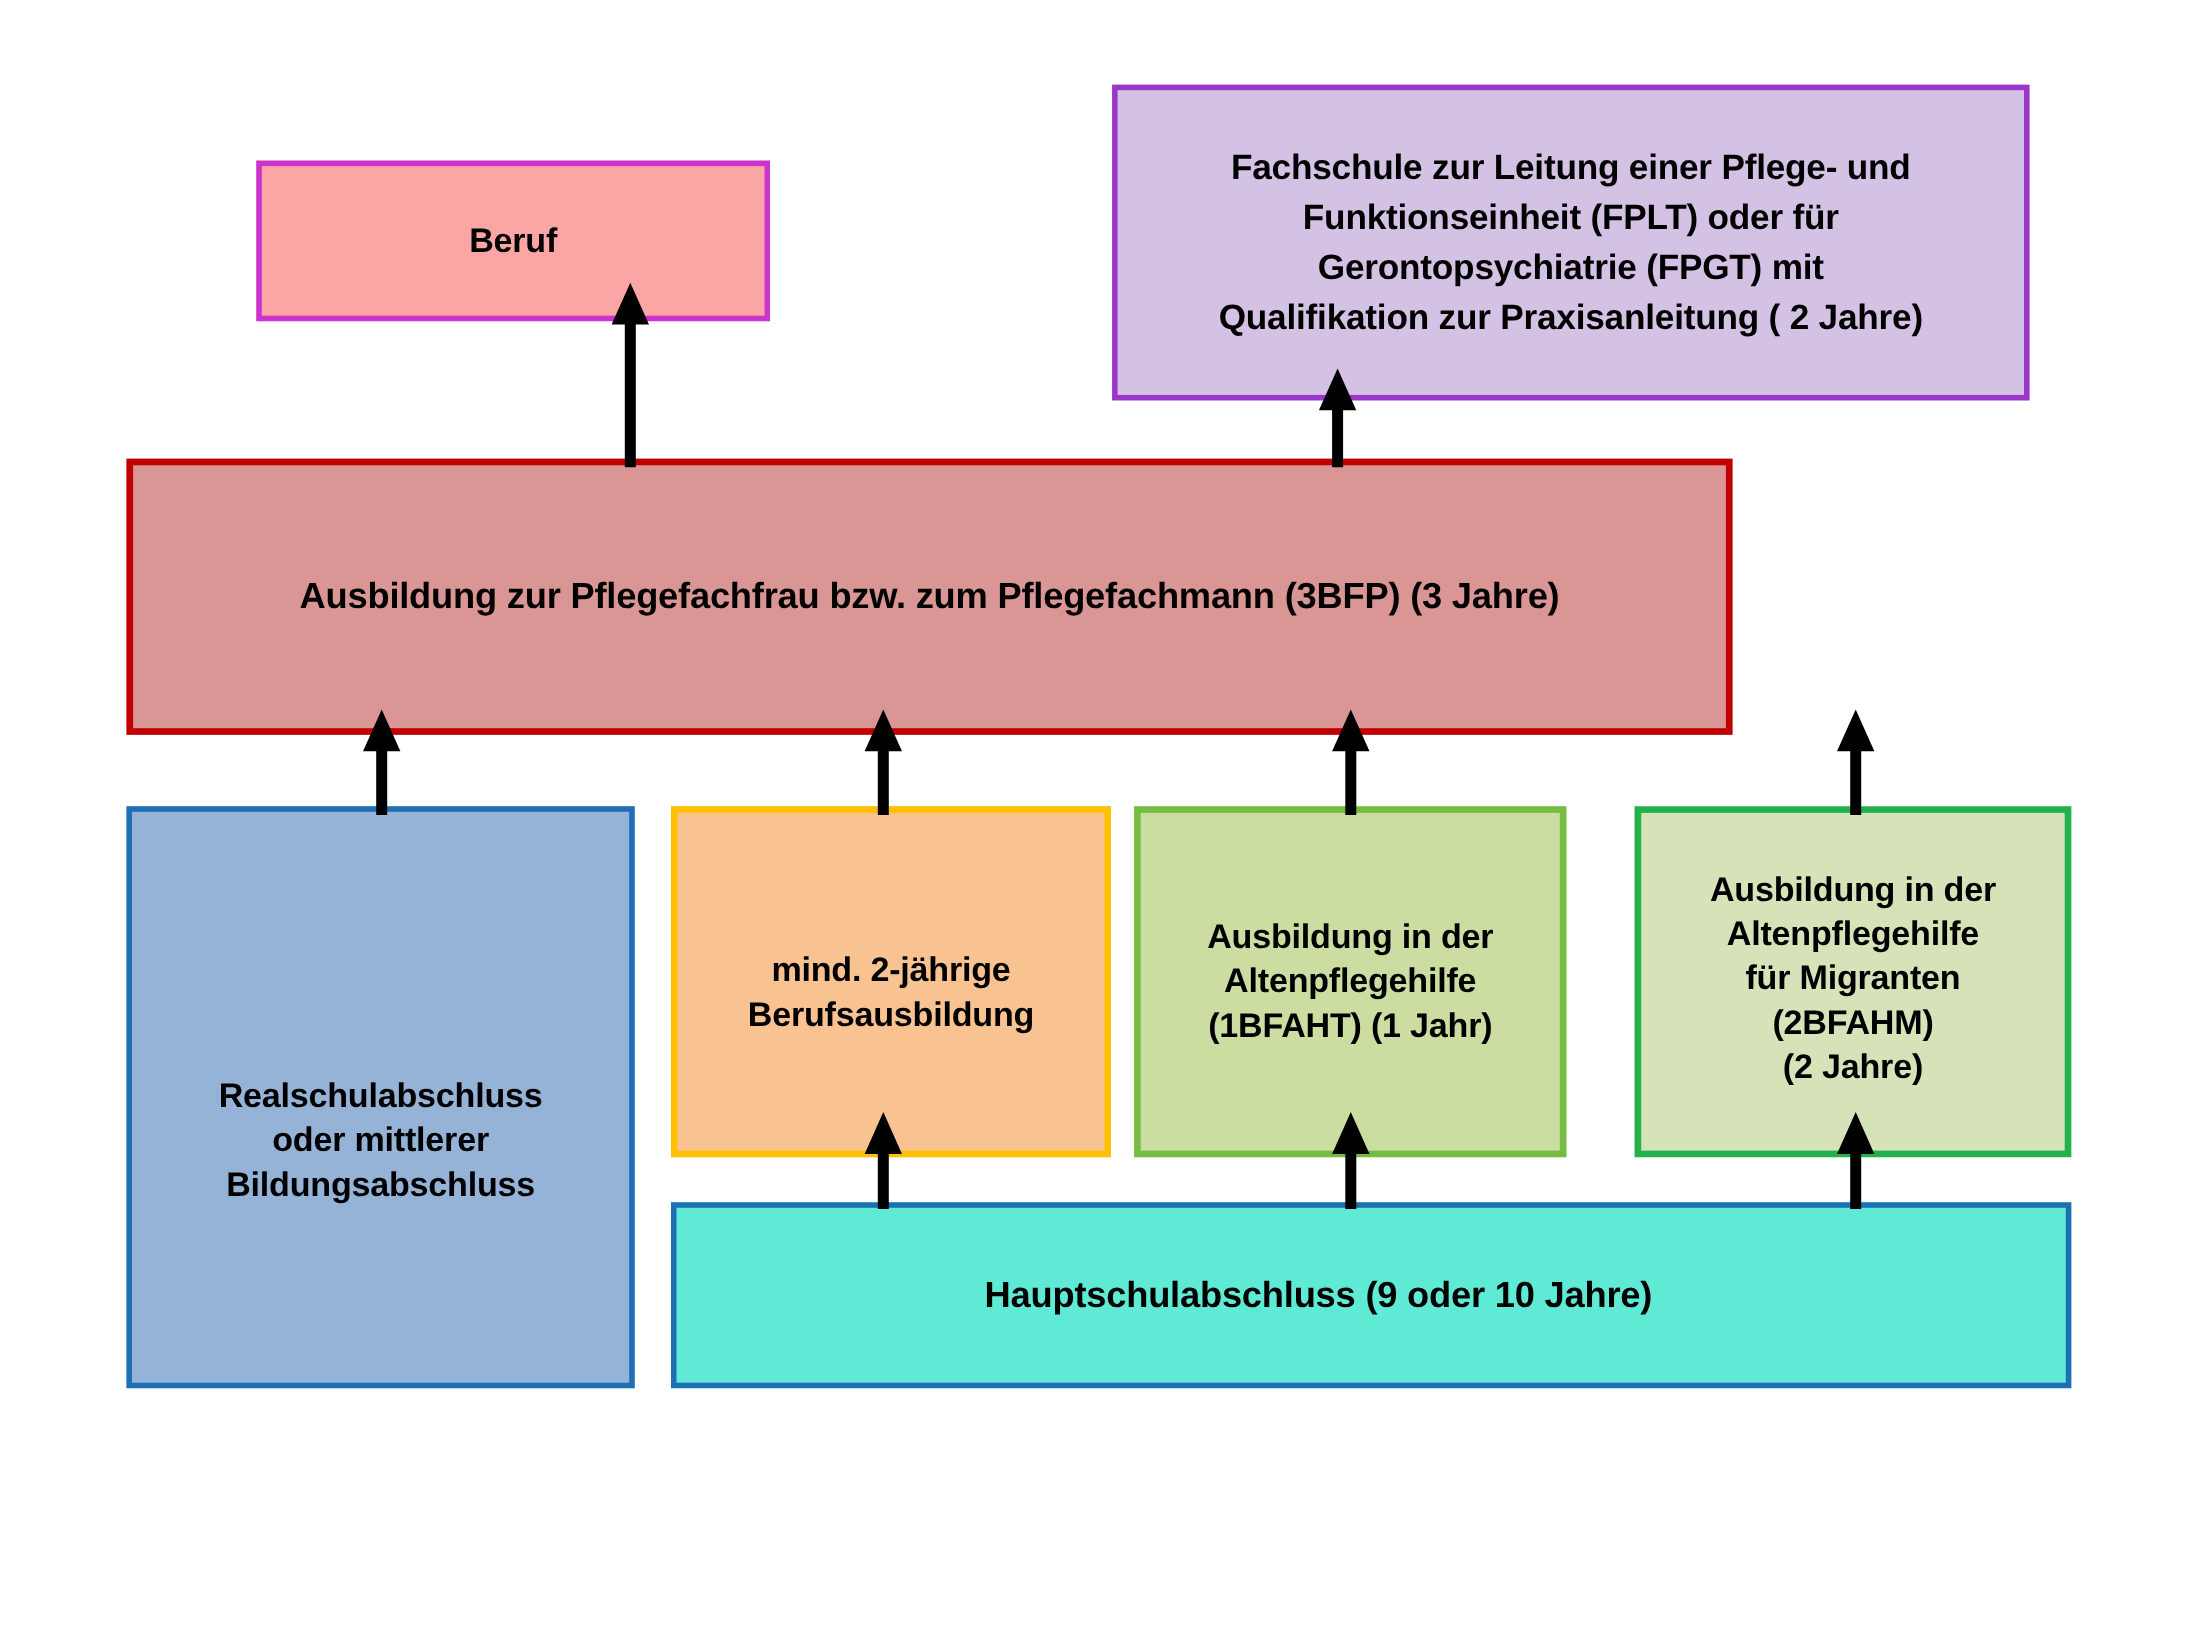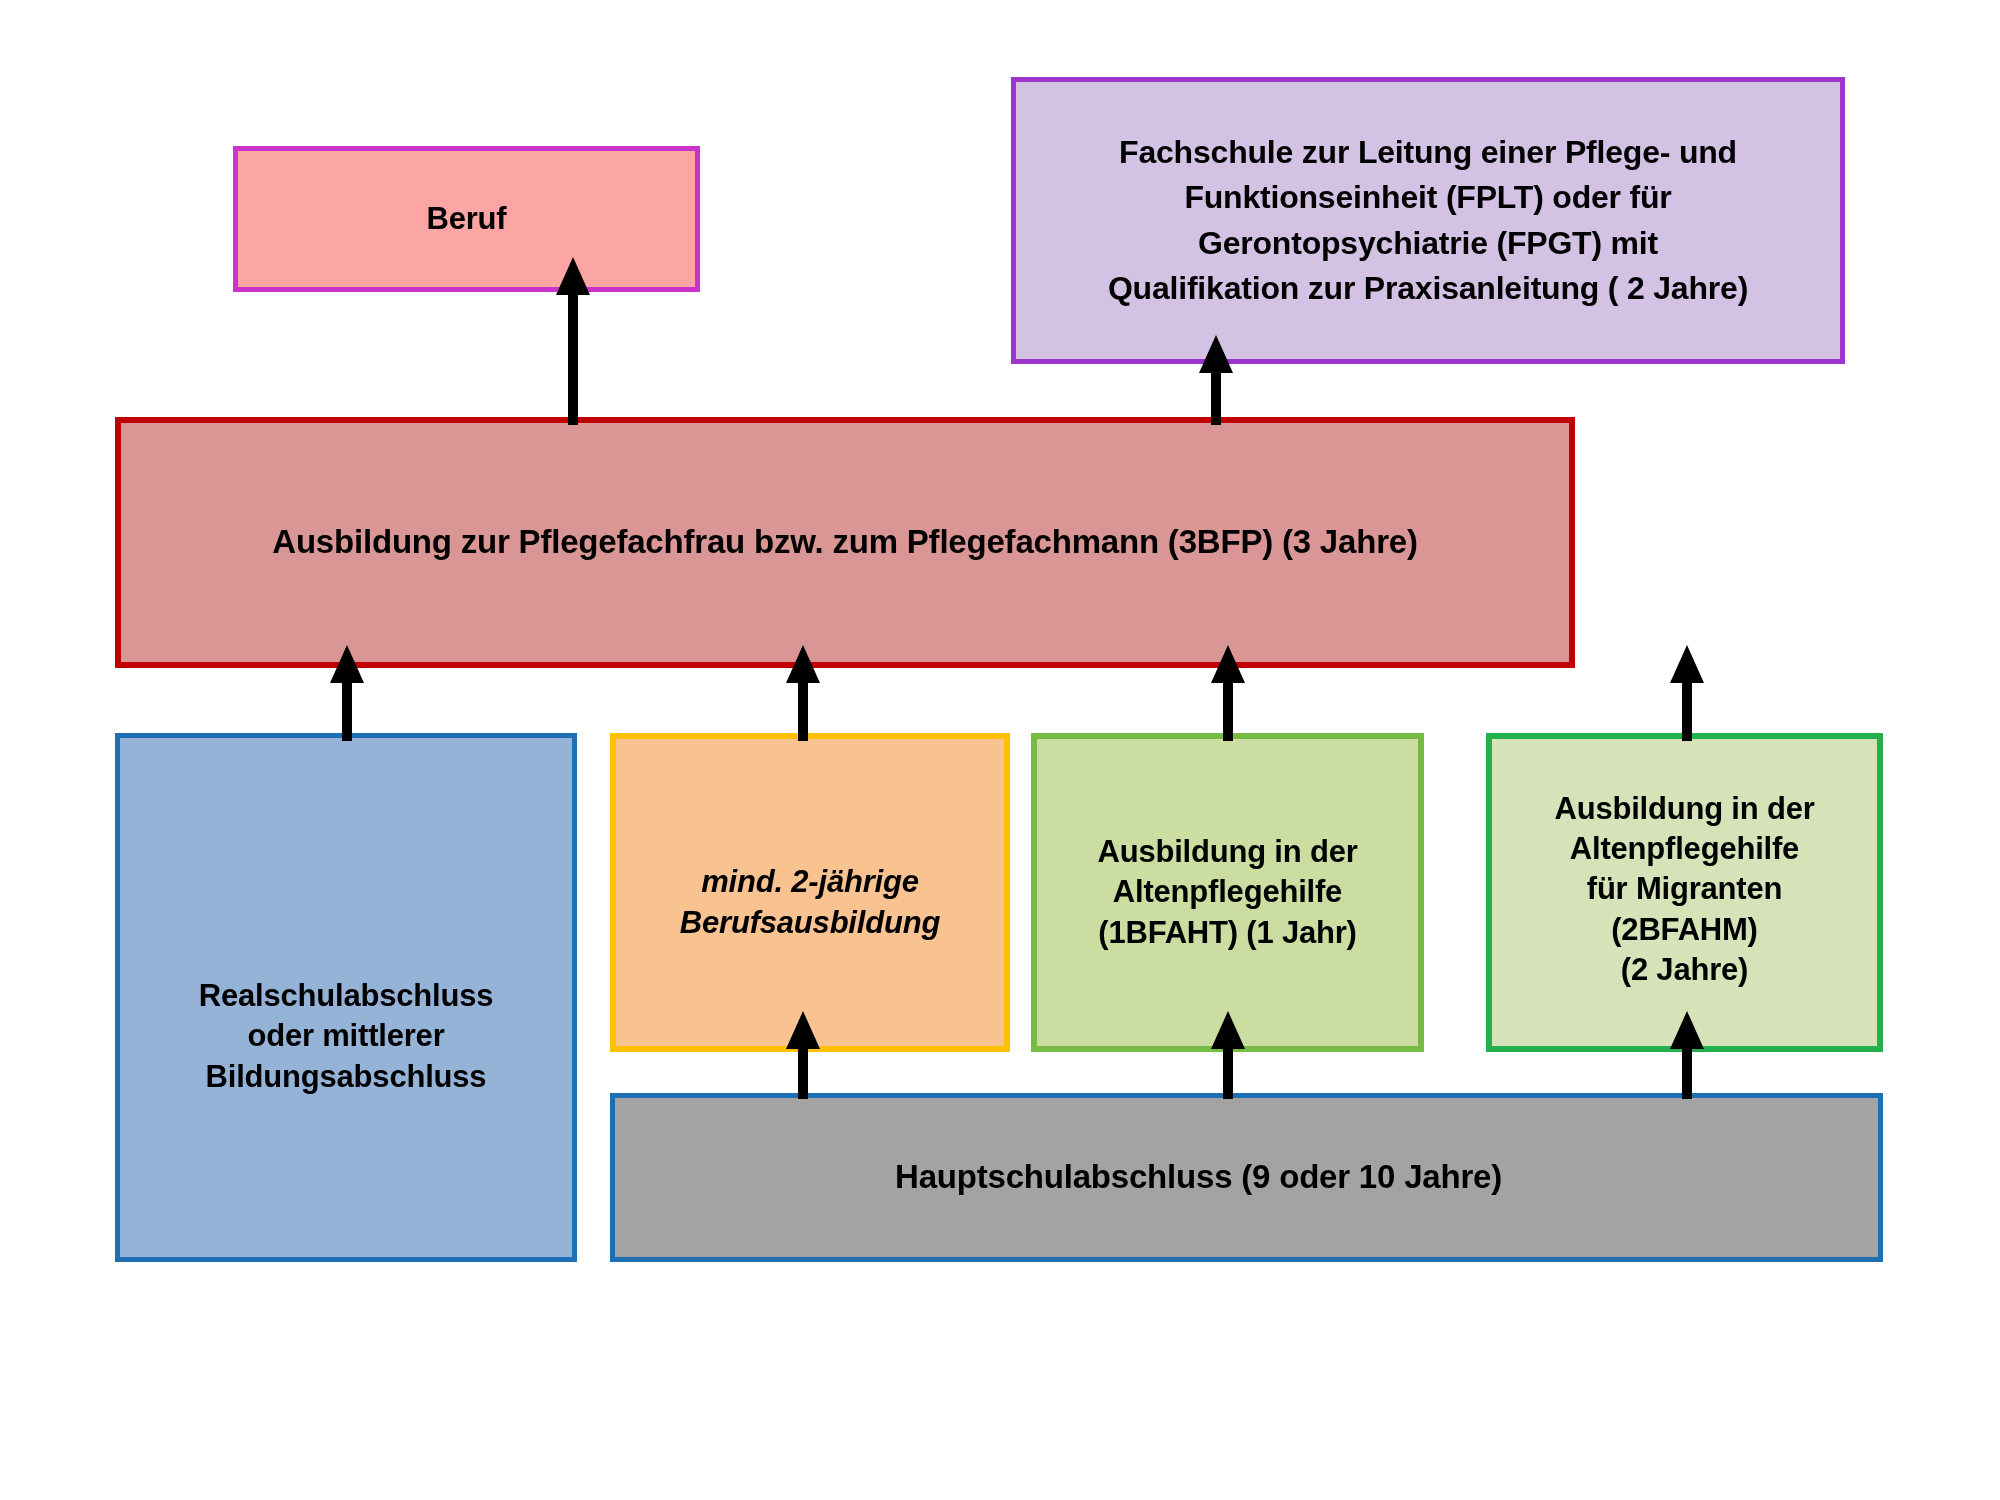--- a/index.html
+++ b/index.html
@@ -66,21 +66,20 @@
     padding-top: 78px;
   }
 
   
   #node-berufsausbildung {
     left: 610px; top: 733px; width: 400px; height: 319px;
     background: #F9C291;
     border: 6px solid #FFC000;
     font-size: 31px;
     padding-top: 20px;
-    font-style: italic;
   }
 
   
   #node-altenpflege1 {
     left: 1031px; top: 733px; width: 393px; height: 319px;
     background: #CBDDA0;
     border: 6px solid #76BC43;
     font-size: 31px;
   }
 
@@ -89,21 +88,21 @@
     left: 1486px; top: 733px; width: 397px; height: 319px;
     background: #D6E3B8;
     border: 6px solid #22B14C;
     font-size: 31px;
     padding-bottom: 6px;
   }
 
   
   #node-hauptschule {
     left: 610px; top: 1093px; width: 1273px; height: 169px;
-    background: #a3a3a3;
+    background: #5eead4;
     border: 5px solid #1F6FB5;
     font-size: 33px;
     padding-right: 96px;
   }
 
   .arrow {
     position: absolute;
   }
   .arrow svg { display: block; }
 </style>

